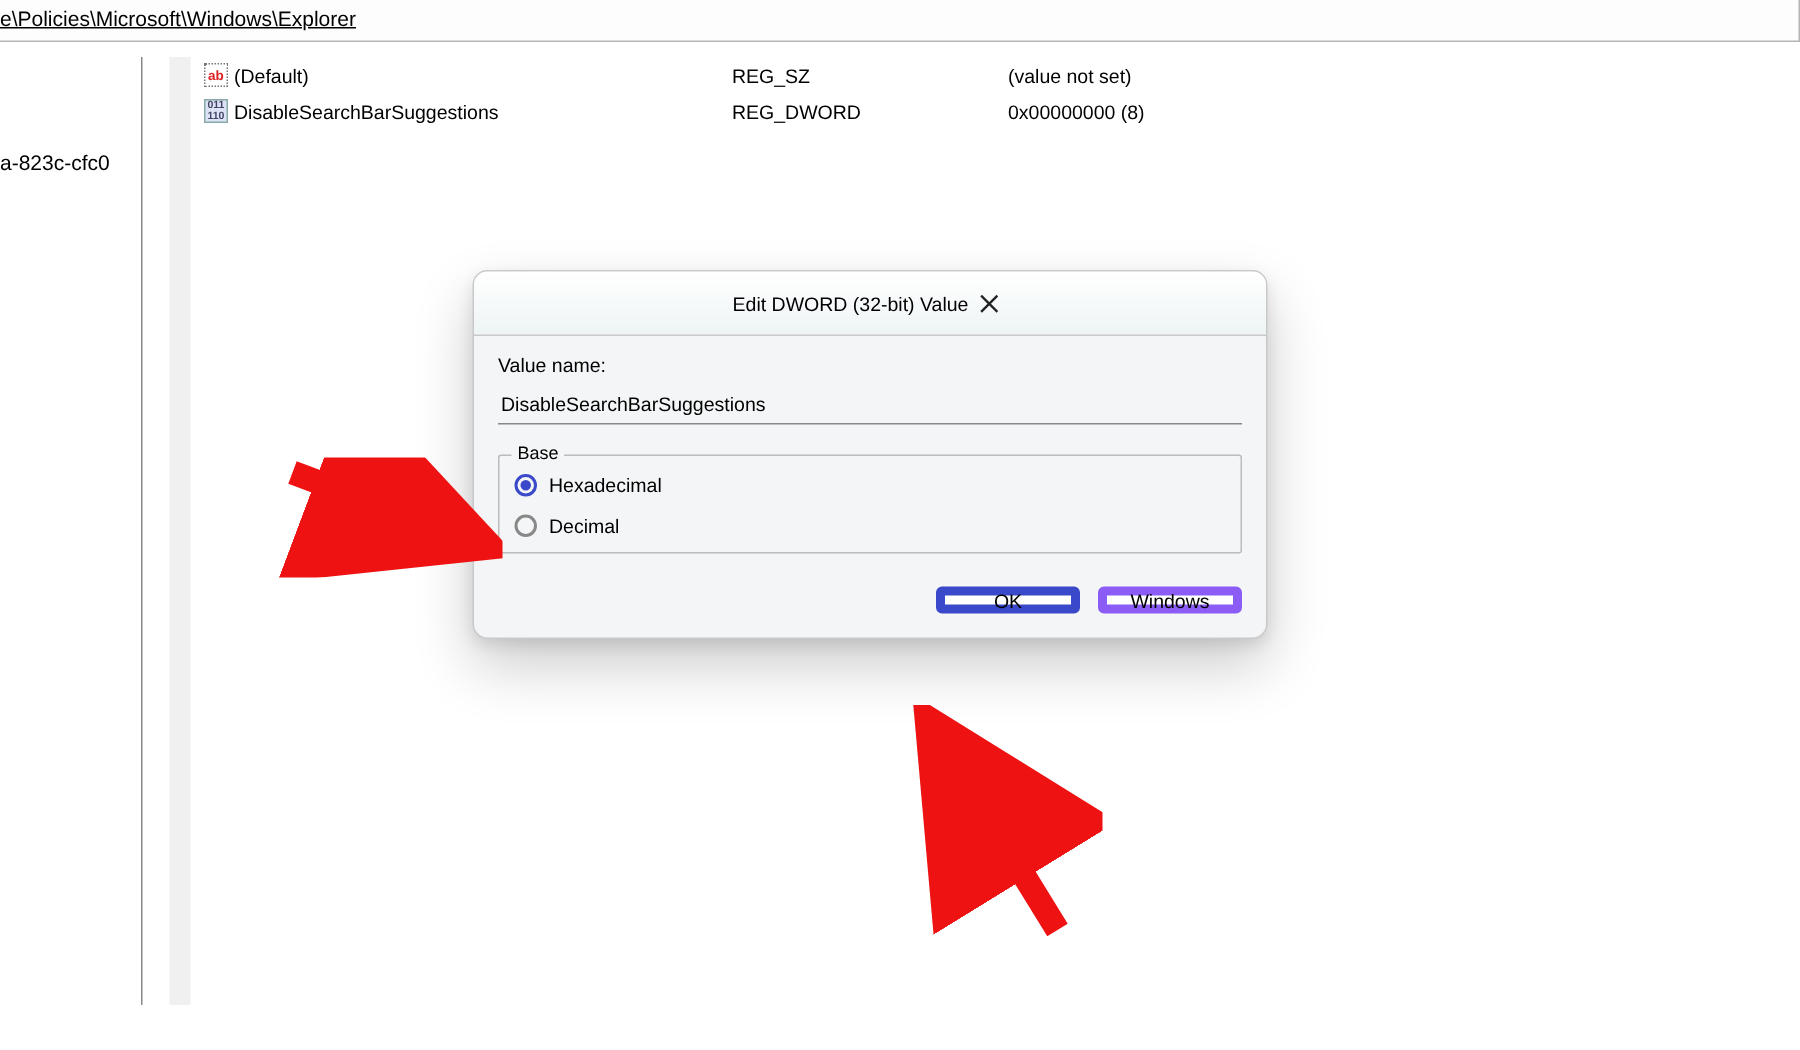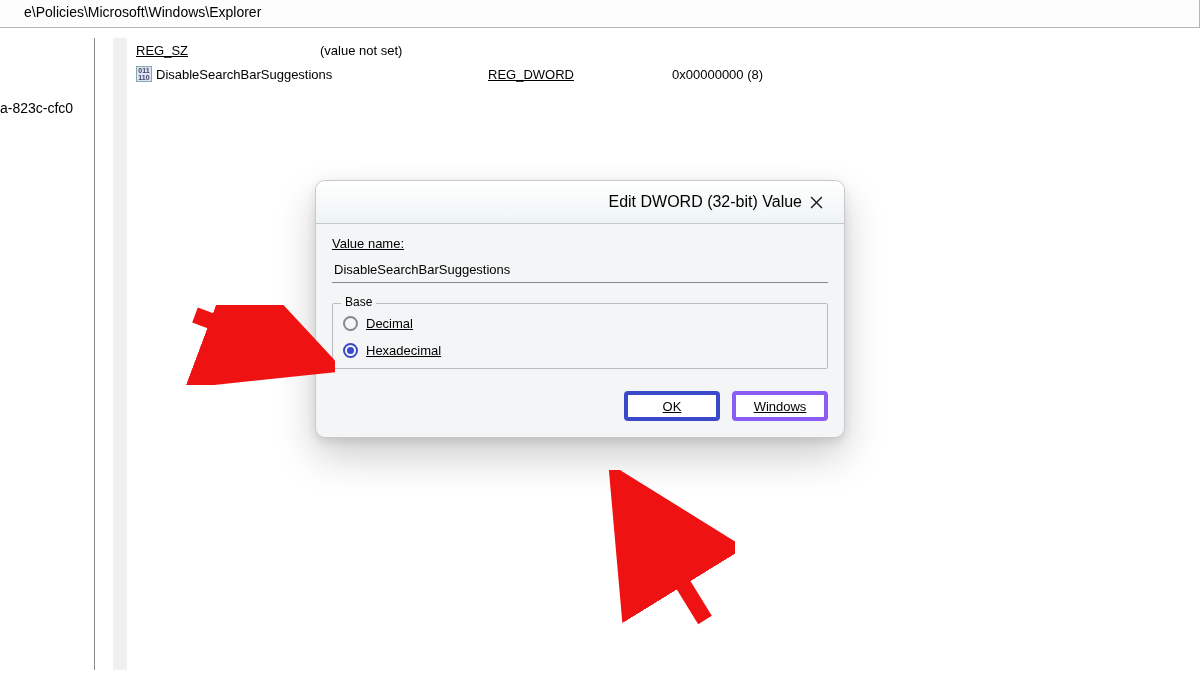--- a/index.html
+++ b/index.html
@@ -15,22 +15,23 @@
     }
     .addr {
       position: absolute;
       left: 0; top: 0;
       width: 1200px;
       height: 28px;
       border: 1px solid #b5b5b5;
       border-left: none;
       border-top: none;
       background: #fdfdfd;
-      padding: 4px 24px;
+      padding: 4px 0;
       font-size: 14px;
+      text-decoration: underline;
     }
     .left-pane {
       position: absolute;
       left: 0; top: 38px;
       width: 95px;
       height: 632px;
       border-right: 1px solid #888;
       padding-top: 62px;
       font-size: 14px;
     }
@@ -55,21 +56,21 @@
     .cols .c1 { width: 352px; border-right: 1px solid #e5e5e5; height: 100%; padding: 4px 4px; }
     .cols .c2 { width: 184px; border-right: 1px solid #e5e5e5; height: 100%; padding: 4px 4px; }
     .cols .c3 { flex: 1; padding: 4px 4px; }
     .row {
       display: flex;
       align-items: center;
       padding: 2px 8px;
       height: 24px;
     }
     .row .c1 { width: 352px; display: flex; align-items: center; gap: 4px; }
-    .row .c2 { width: 184px; text-decoration: underline; }
+    .row .c2 { width: 184px; }
     .row .c3 { flex: 1; }
     .icon-sz {
       width: 16px; height: 16px;
       border: 1px dotted #777;
       display: inline-flex;
       align-items: center;
       justify-content: center;
       font-size: 9px;
       color: #d22;
       font-weight: bold;
@@ -92,36 +93,35 @@
       left: 315px; top: 180px;
       width: 530px;
       background: #f4f5f6;
       border: 1px solid #c9c9c9;
       border-radius: 10px;
       box-shadow: 0 18px 40px rgba(0,0,0,0.20), 0 4px 10px rgba(0,0,0,.10);
       overflow: hidden;
     }
     .dlg-title {
       display: flex;
-      justify-content: flex-end;
+      justify-content: center;
       align-items: center;
       padding: 10px 14px 10px 16px;
       background: linear-gradient(#ffffff,#eef4f5);
       border-bottom: 1px solid #c9c9c9;
-      font-size: 16px;
+      font-size: 13px;
     }
     .dlg-close {
       width: 28px; height: 22px;
       display: flex; align-items: center; justify-content: center;
       cursor: default;
     }
     .dlg-close svg { width: 13px; height: 13px; }
     .dlg-body {
       padding: 12px 16px 16px 16px;
-      text-decoration: underline;
     }
     .lbl { font-size: 13px; margin-bottom: 6px; display: block; }
     .ro-field {
       width: 100%;
       height: 26px;
       border: none;
       border-bottom: 1px solid #888;
       background: transparent;
       font-size: 13px;
       padding: 2px 2px;
@@ -173,22 +173,22 @@
     .rdot.sel { border-color: #3949c9; }
     .rdot.sel:after {
       content: ""; width: 7px; height: 7px; border-radius: 50%;
       background: #3949c9;
     }
     .btn-row {
       display: flex; justify-content: flex-end; gap: 12px;
       margin-top: 22px;
     }
     .btn {
-      min-width: 96px; height: 30px;
-      border: 4px solid #8b5cf6;
+      min-width: 96px; height: 18px;
+      border: 6px solid #8b5cf6;
       border-radius: 4px;
       background: #fff;
       font-size: 13px;
       display: flex; align-items: center; justify-content: center;
       cursor: default;
     }
     .btn.primary { border-color: #3949c9; }
 
     .arrow {
       position: absolute;
@@ -202,20 +202,24 @@
 <div class="addr">e\Policies\Microsoft\Windows\Explorer</div>
 
 <div class="left-pane">
   <span>a-823c-cfc0</span>
 </div>
 <div class="scroll-track"></div>
 
 <div class="right-pane">
 
   <div class="row">
+    <div class="c1">
+      <span class="icon-sz">ab</span>
+      <span>(Default)</span>
+    </div>
     <div class="c2">REG_SZ</div>
     <div class="c3">(value not set)</div>
   </div>
 
   <div class="row">
     <div class="c1">
       <span class="icon-dw">011<br>110</span>
       <span>DisableSearchBarSuggestions</span>
     </div>
     <div class="c2">REG_DWORD</div>
@@ -235,26 +239,26 @@
   </div>
   <div class="dlg-body">
     <span class="lbl">Value name:</span>
     <input class="ro-field" readonly="" value="DisableSearchBarSuggestions" style="">
 
     <div class="mid-row">
 
       <div class="base-group">
         <span class="base-legend">Base</span>
         <div class="radio-row">
+          <span class="rdot sel"></span>
+          <span>Hexadecimal</span>
+        </div>
+        <div class="radio-row">
           <span class="rdot"></span>
           <span>Decimal</span>
-        </div>
-        <div class="radio-row">
-          <span class="rdot sel"></span>
-          <span>Hexadecimal</span>
         </div>
       </div>
     </div>
 
     <div class="btn-row">
       <div class="btn primary">OK</div>
       <div class="btn">Windows</div>
     </div>
   </div>
 </div>

